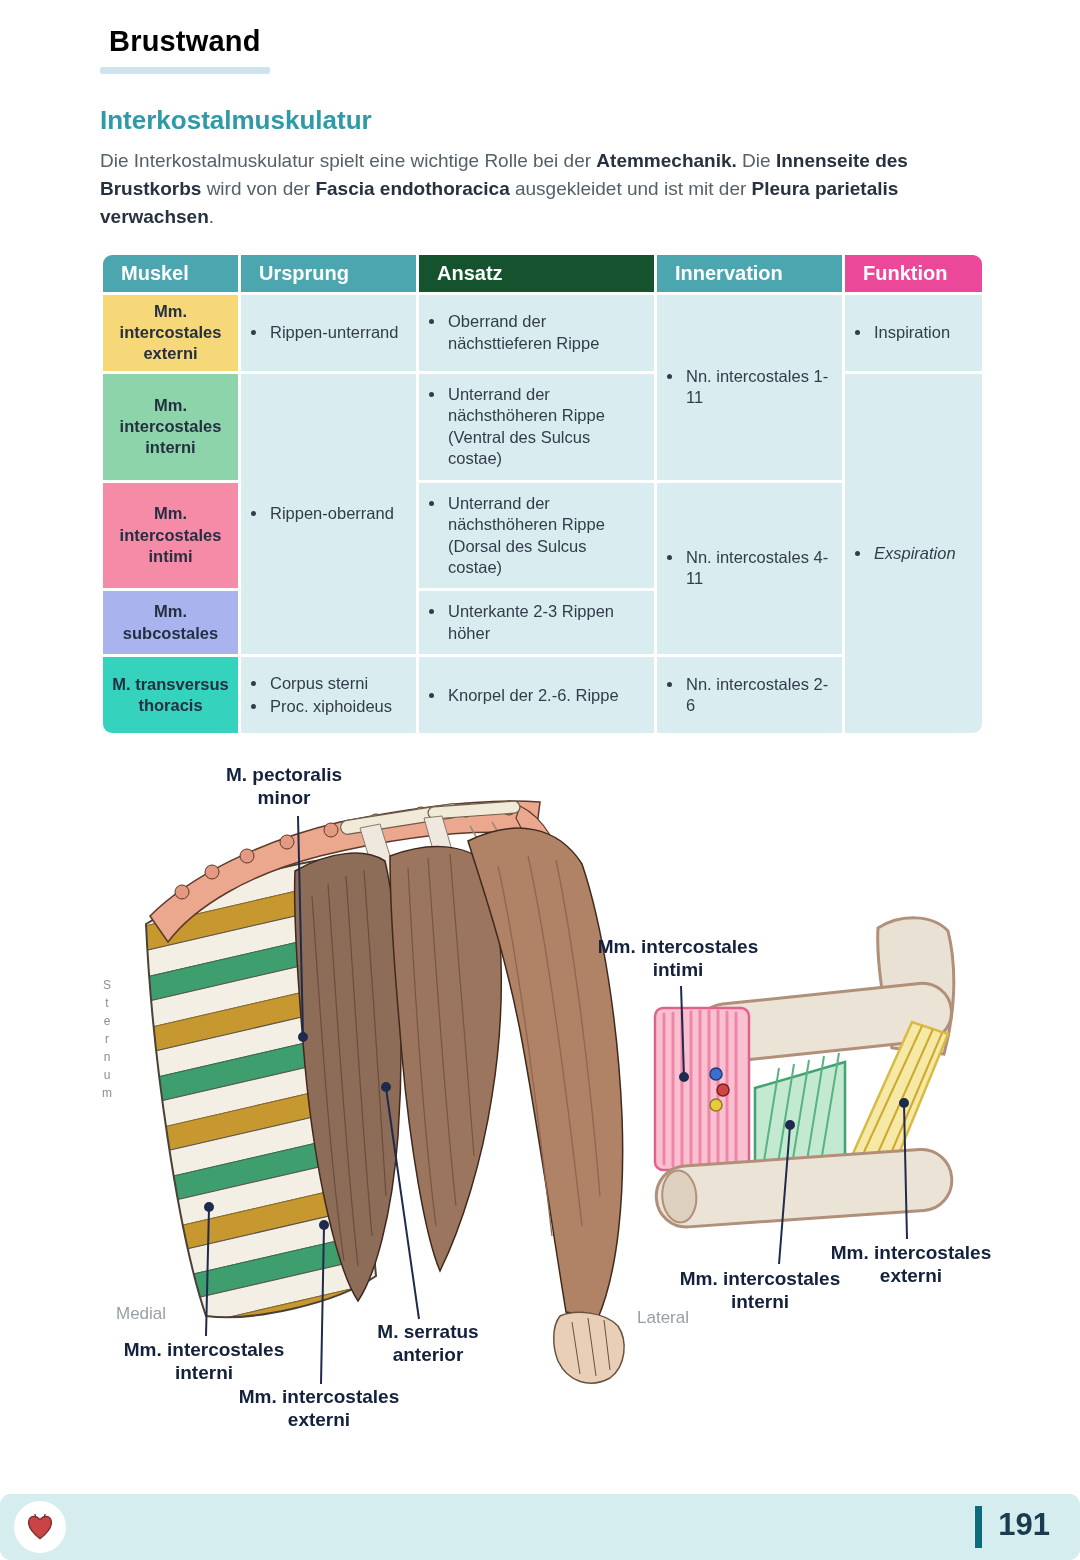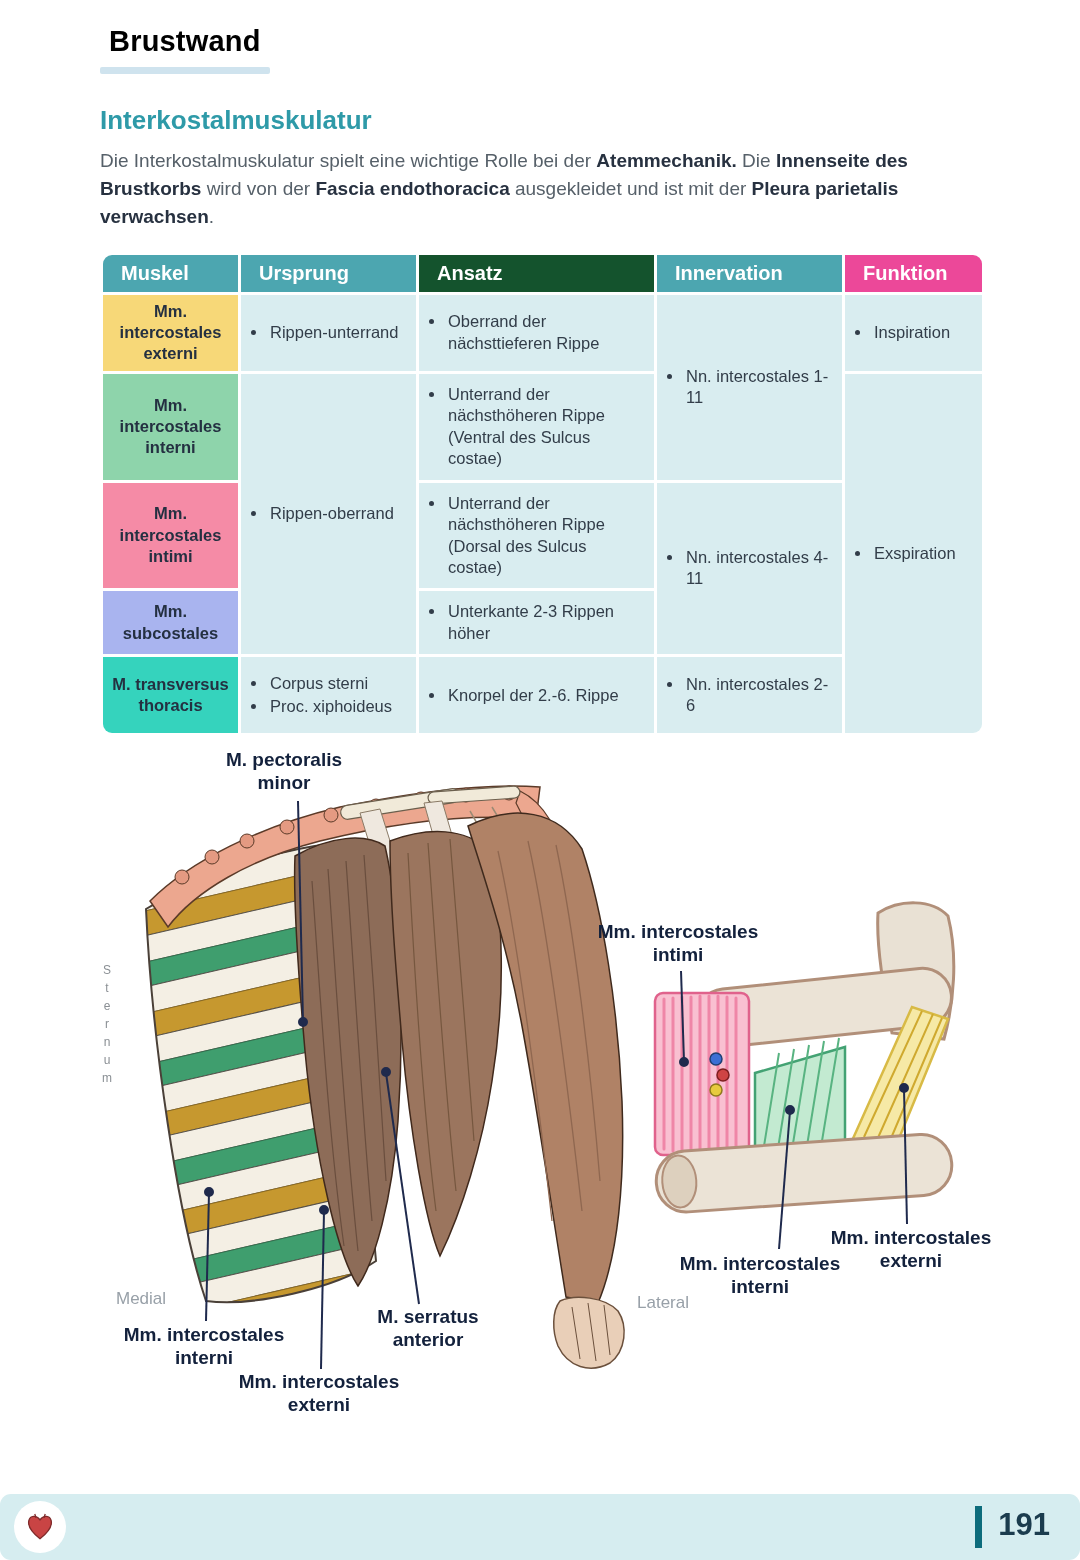--- a/index.html
+++ b/index.html
@@ -23,29 +23,29 @@
     color:#ffffff; font-size:20px; font-weight:700; padding:7px 18px; text-align:left; height:34px;
   }
   .muscle-table th.first { border-top-left-radius:9px; }
   .muscle-table th.last  { border-top-right-radius:9px; }
   .muscle-table td {
     background:#d9edf0; font-size:16.5px; line-height:1.3; color:#323d49;
     padding:8px 10px; vertical-align:middle;
   }
   .muscle-table td.muskel { font-weight:700; text-align:center; color:#243041; padding:6px 6px; }
   .muscle-table td.bl { border-bottom-left-radius:9px; }
-  .muscle-table td.br { border-bottom-right-radius:9px; }
+  .muscle-table td.br { border-bottom-right-radius:9px;font-style:italic; }
   .muscle-table ul { margin:0; padding-left:17px; }
   .muscle-table li { padding-left:2px; margin:2px 0; }
   tr.r1 { height:76px; } tr.r2 { height:104px; } tr.r3 { height:100px; }
   tr.r4 { height:60px; } tr.r5 { height:76px; }
 
   h3.figure-heading { margin:38px 0 0 0; font-size:21px; font-weight:700; color:#1c2630; }
 
-  .figure { position:relative; width:949px; height:700px; margin:5px 0 0 -100px; }
+  .figure { position:relative; width:949px; height:700px; margin:20px 0 0 -100px; }
   .fig-svg { position:absolute; left:0; top:0; }
 
   .fig-label {
     position:absolute; transform:translateX(-50%); text-align:center;
     font-size:19px; font-weight:700; color:#13213c; line-height:1.18; white-space:normal;
   }
   .fig-label.plain { transform:none; font-weight:400; color:#98a0a8; font-size:17px; }
   .sternum-label {
     position:absolute; writing-mode:vertical-lr; text-orientation:upright;
     font-size:12px; letter-spacing:4px; color:#8a8f94;

